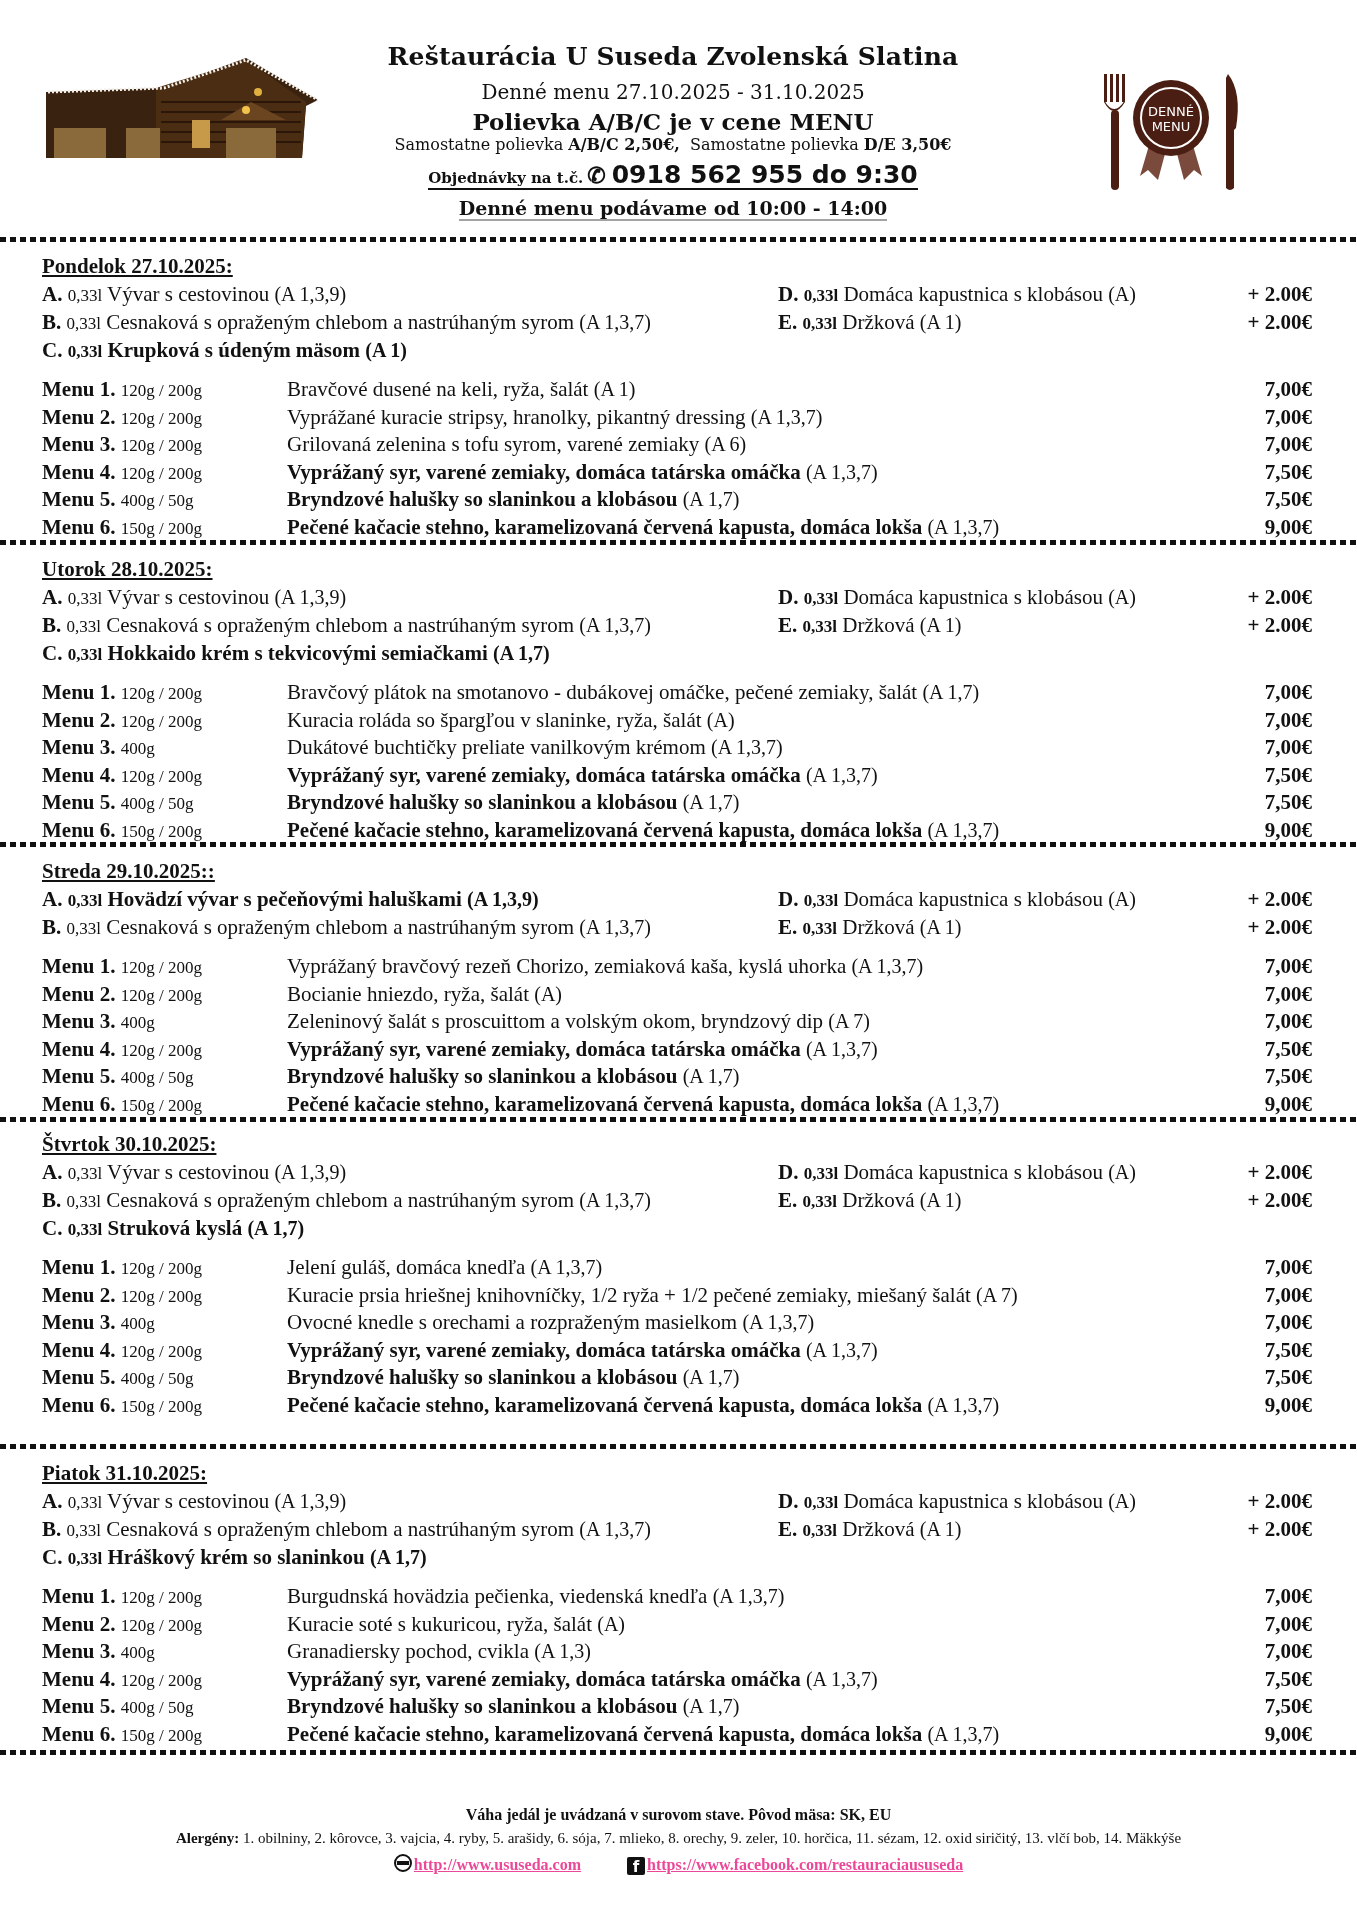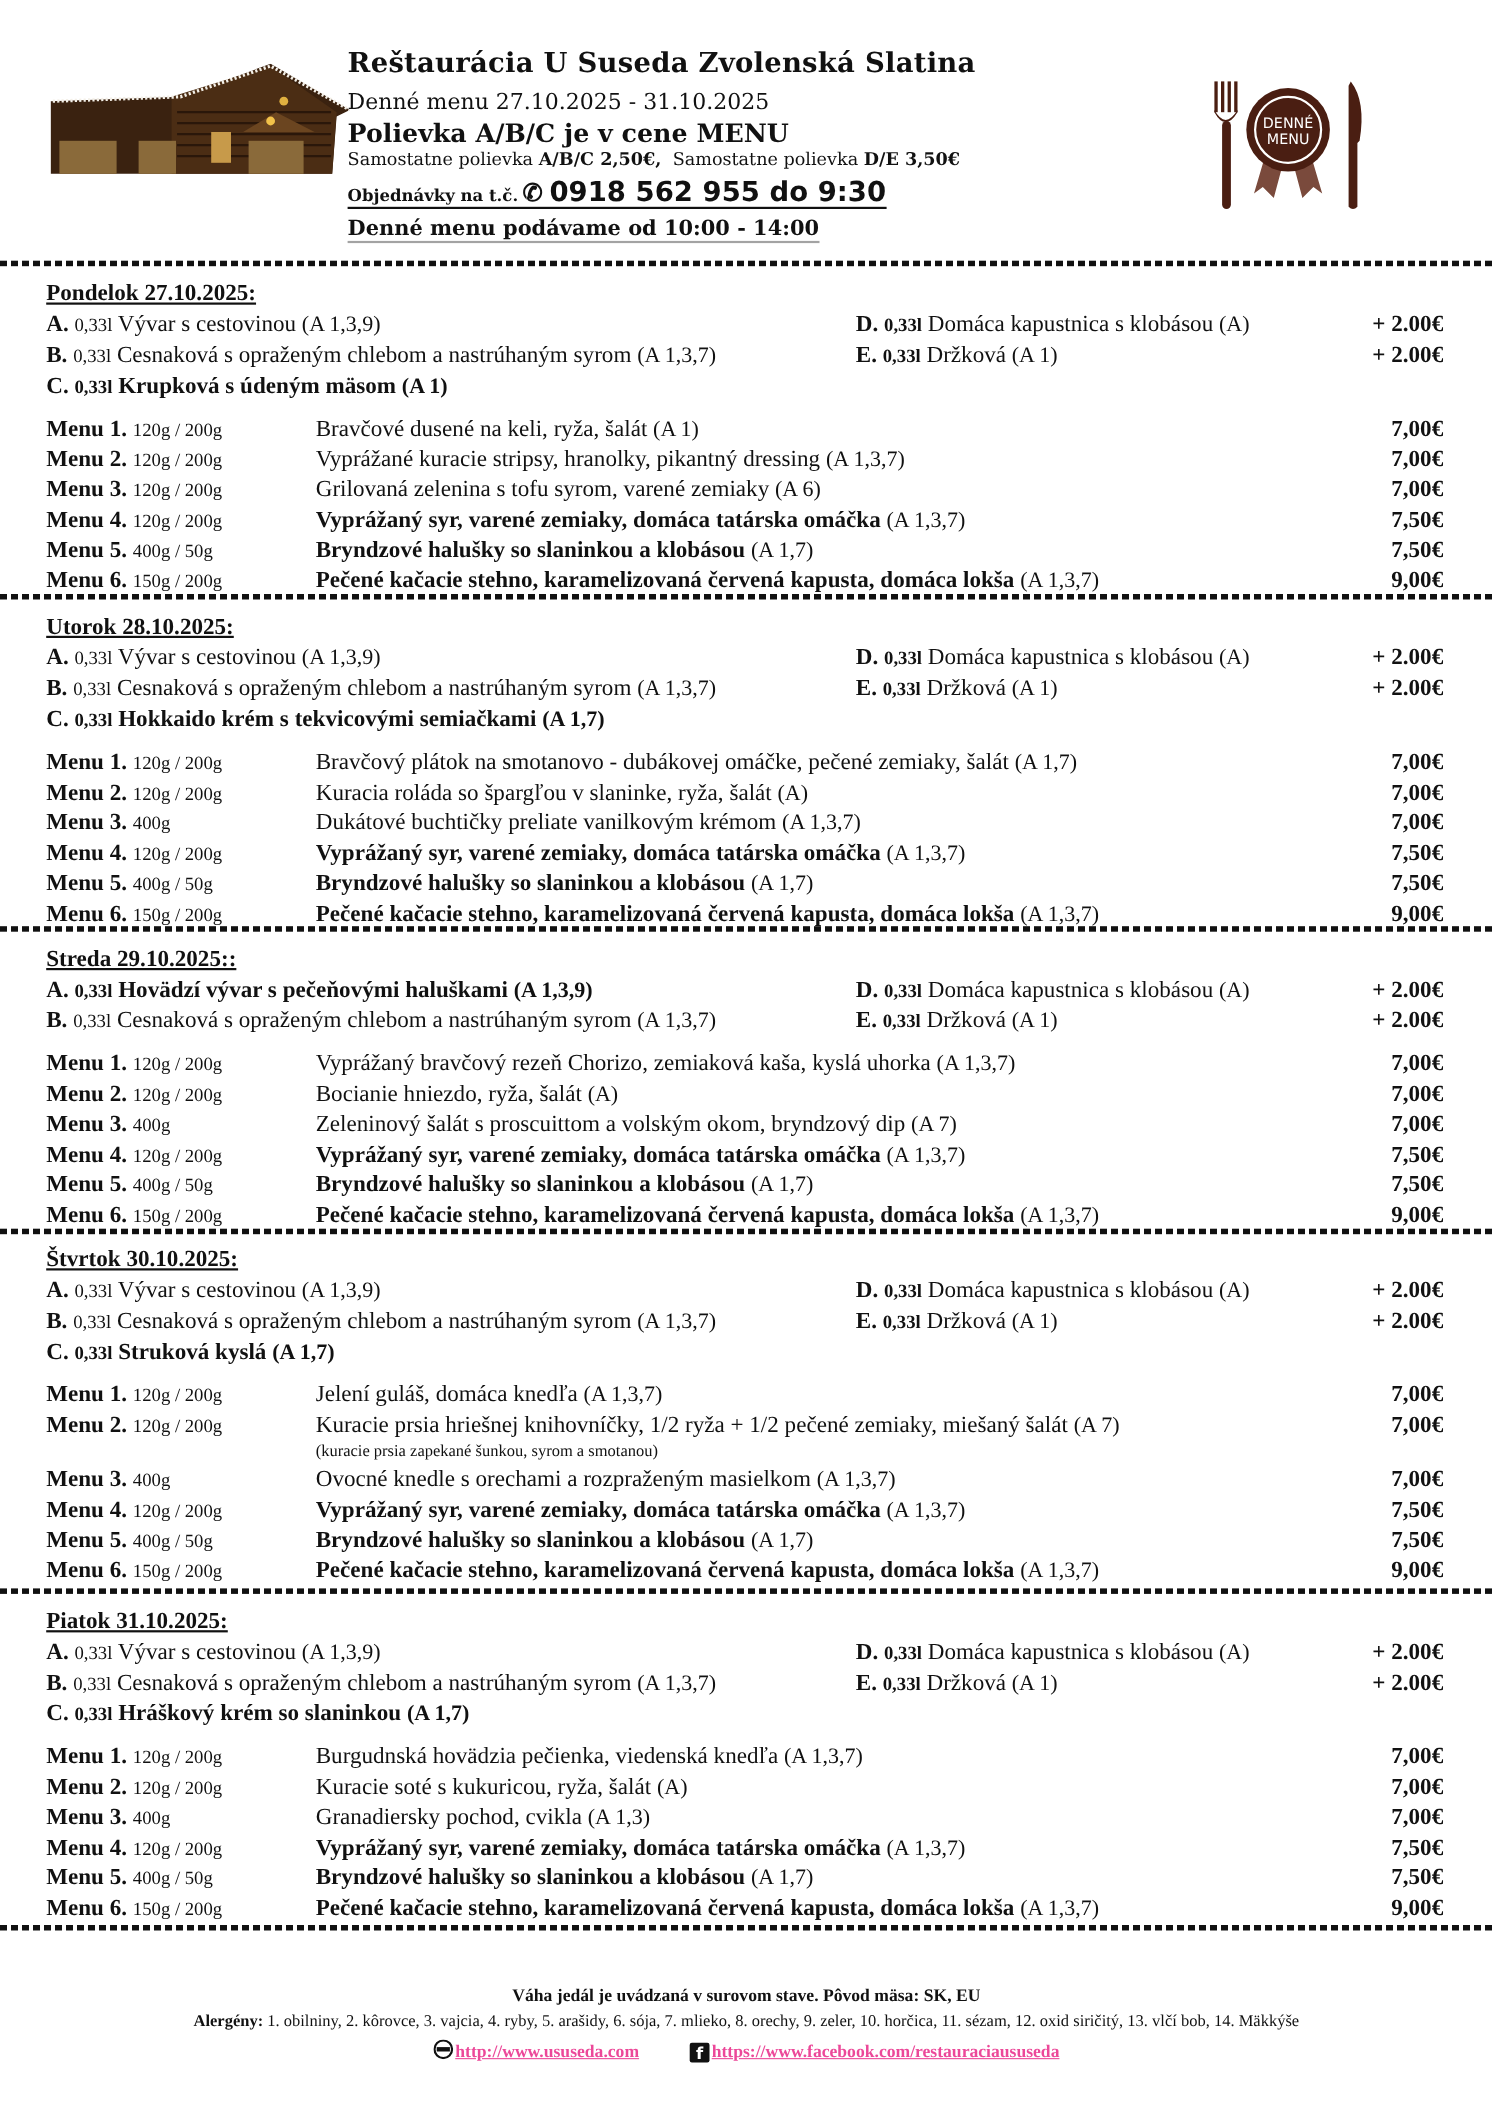--- a/index.html
+++ b/index.html
@@ -1,21 +1,21 @@
 <!DOCTYPE html>
 <html><head>
 <meta charset="utf-8">
 <style>
   html, body { margin:0; padding:0; background:#ffffff; }
   body { width:1357px; height:1920px; position:relative; overflow:hidden; color:#111;
          font-family:"Liberation Serif", "DejaVu Serif", serif; }
   .header { position:absolute; left:0; top:0; width:1357px; height:232px; }
   .lodge { position:absolute; left:46px; top:58px; width:272px; height:112px; }
   .badge { position:absolute; left:1100px; top:72px; width:146px; height:120px; }
-  .hcenter { position:absolute; left:316px; width:760px; }
+  .hcenter { position:absolute; left:293px; width:760px; text-align:center; }
   .slab { font-family:"DejaVu Serif", serif; }
   .h-title { top:42px; font-size:25px; font-weight:bold; letter-spacing:0.2px; }
   .h-dates { top:80px; font-size:20px; }
   .h-soup { top:108px; font-size:23px; font-weight:bold; }
   .h-prices { top:135px; font-size:16px; }
   .h-prices b { font-weight:bold; }
   .h-order { top:160px; font-size:15px; font-weight:bold; }
   .h-order .phone-num { font-family:"DejaVu Sans", sans-serif; font-size:25px; font-weight:bold; }
   .h-order .u { border-bottom:2px solid #111; padding-bottom:1px; }
   .h-serve { top:197px; font-size:19px; font-weight:bold; }
@@ -278,23 +278,20 @@
   <div class="menu-row">
       <span class="menu-lbl"><span>Menu 1.</span> <span class="menu-w">120g / 200g</span></span>
       <span class="menu-dish"><span>Jelení guláš, domáca knedľa</span> <span class="alg">(A 1,3,7)</span></span>
       <span class="menu-price">7,00€</span>
     </div>
   <div class="menu-row">
       <span class="menu-lbl"><span>Menu 2.</span> <span class="menu-w">120g / 200g</span></span>
       <span class="menu-dish"><span>Kuracie prsia hriešnej knihovníčky, 1/2 ryža + 1/2 pečené zemiaky, miešaný šalát</span> <span class="alg">(A 7)</span></span>
       <span class="menu-price">7,00€</span>
     </div>
-  <div class="note-row">
-      <span>(kuracie prsia zapekané šunkou, syrom a smotanou)</span>
-    </div>
   <div class="menu-row">
       <span class="menu-lbl"><span>Menu 3.</span> <span class="menu-w">400g</span></span>
       <span class="menu-dish"><span>Ovocné knedle s orechami a rozpraženým masielkom</span> <span class="alg">(A 1,3,7)</span></span>
       <span class="menu-price">7,00€</span>
     </div>
   <div class="menu-row">
       <span class="menu-lbl"><span>Menu 4.</span> <span class="menu-w">120g / 200g</span></span>
       <span class="menu-dish"><span class="bold">Vyprážaný syr, varené zemiaky, domáca tatárska omáčka</span> <span class="alg">(A 1,3,7)</span></span>
       <span class="menu-price">7,50€</span>
     </div>

